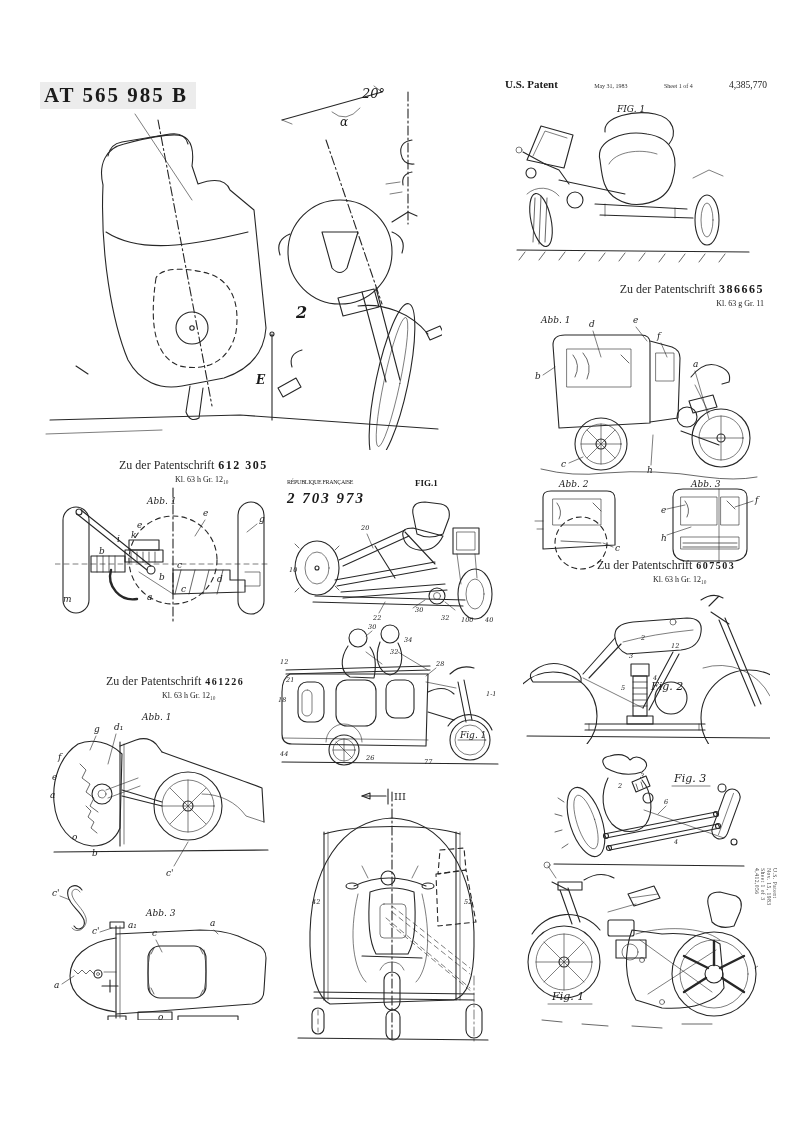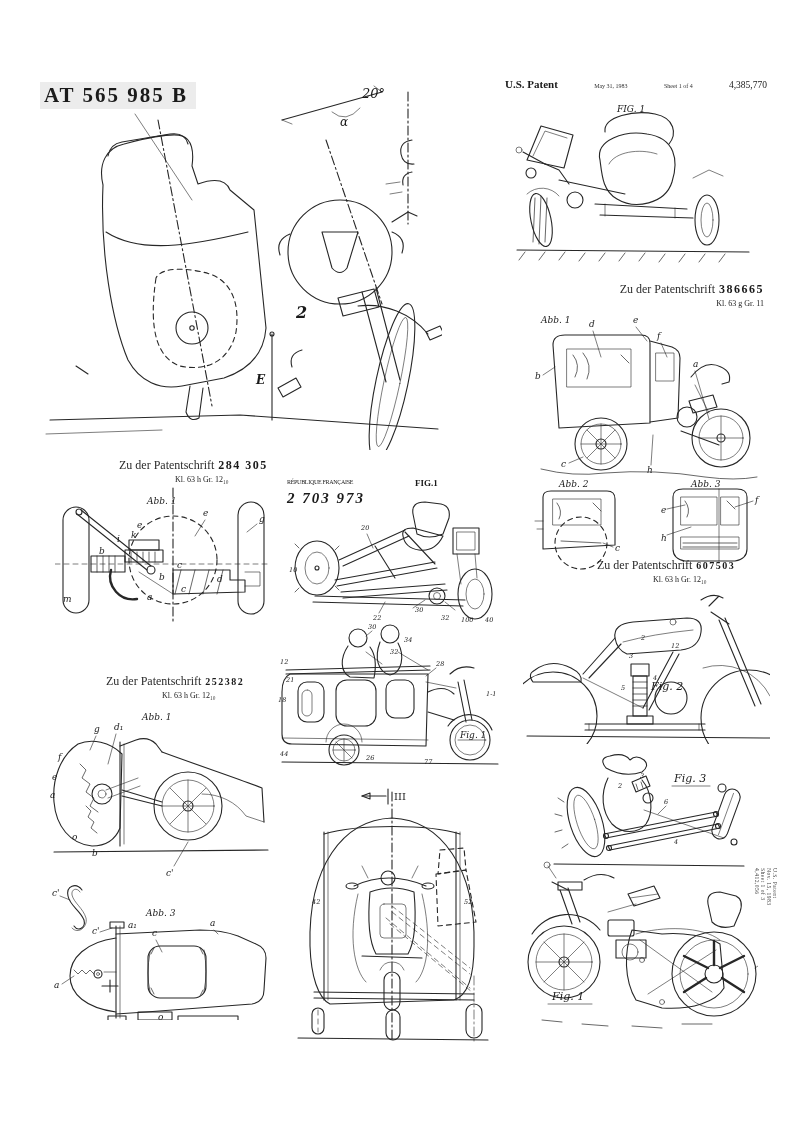--- a/index.html
+++ b/index.html
@@ -238,21 +238,21 @@
       <text x="232" y="198" class="lbl">f</text>
       <line x1="230" y1="196" x2="212" y2="202" class="fine"></line>
       <text x="138" y="236" class="lbl">h</text>
       <line x1="144" y1="230" x2="168" y2="222" class="fine"></line>
     </svg>
   </section>
 
   <section class="panel" style="left:55px;top:452px;width:215px;height:172px;">
     <div class="gheader" style="left:64px;top:2px;">
       <div><span class="gpre">Zu der Patentschrift</span>
-           <span class="gnum">284 305</span></div>
+           <span class="gnum">612 305</span></div>
       <div class="gclass">Kl. 63 h    Gr. 12₁₀</div>
     </div>
     <svg width="215" height="172" viewBox="0 0 215 172">
       <text x="92" y="52" class="figcap-sm">Abb. 1</text>
       <g>
         <rect x="8" y="55" width="26" height="106" rx="13"></rect>
         <rect x="183" y="50" width="26" height="112" rx="13"></rect>
         <line x1="0" y1="112" x2="215" y2="112" class="dash fine"></line>
         <path class="dashdot" d="M118,36 L118,170"></path>
         <circle cx="118" cy="108" r="44" class="dash"></circle>
@@ -451,21 +451,21 @@
         <text x="130" y="102" class="num">4</text>
         <text x="98" y="112" class="num">5</text>
       </g>
       <text x="128" y="112" class="figcap">Fig. 2</text>
     </svg>
   </section>
 
   <section class="panel" style="left:50px;top:668px;width:225px;height:352px;">
     <div class="gheader" style="left:56px;top:2px;">
       <div><span class="gpre">Zu der Patentschrift</span>
-           <span class="gnum" style="font-size:10px">252382</span></div>
+           <span class="gnum" style="font-size:10px">461226</span></div>
       <div class="gclass">Kl. 63 h    Gr. 12₁₀</div>
     </div>
     <svg width="225" height="326" viewBox="0 0 225 326" style="margin-top:26px">
       <text x="92" y="26" class="figcap-sm">Abb. 1</text>
 
       <g>
         <path d="M28,50 C10,62 2,86 4,108 C6,132 20,150 42,152 C58,152 66,144 70,134 L72,60 C60,48 42,44 28,50 Z"></path>
         <path d="M70,52 L86,46 Q98,42 106,50 L112,58"></path>
         <path d="M112,58 C150,72 192,86 212,94 L214,128"></path>
         <path d="M214,128 L196,122 C186,108 170,100 152,100" class="fine"></path>

